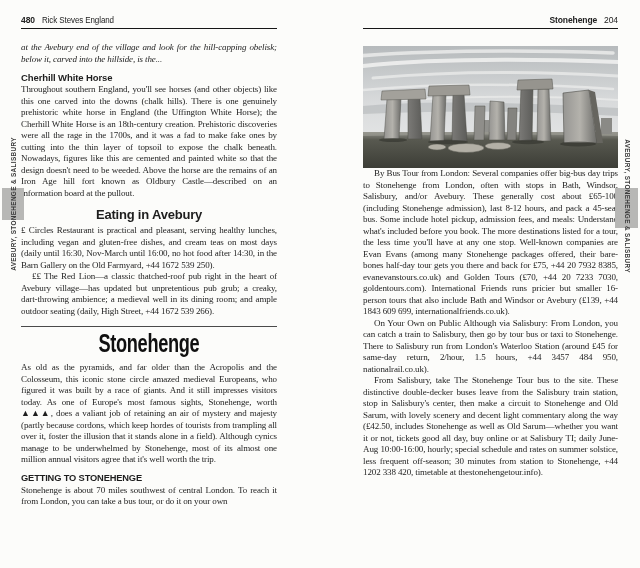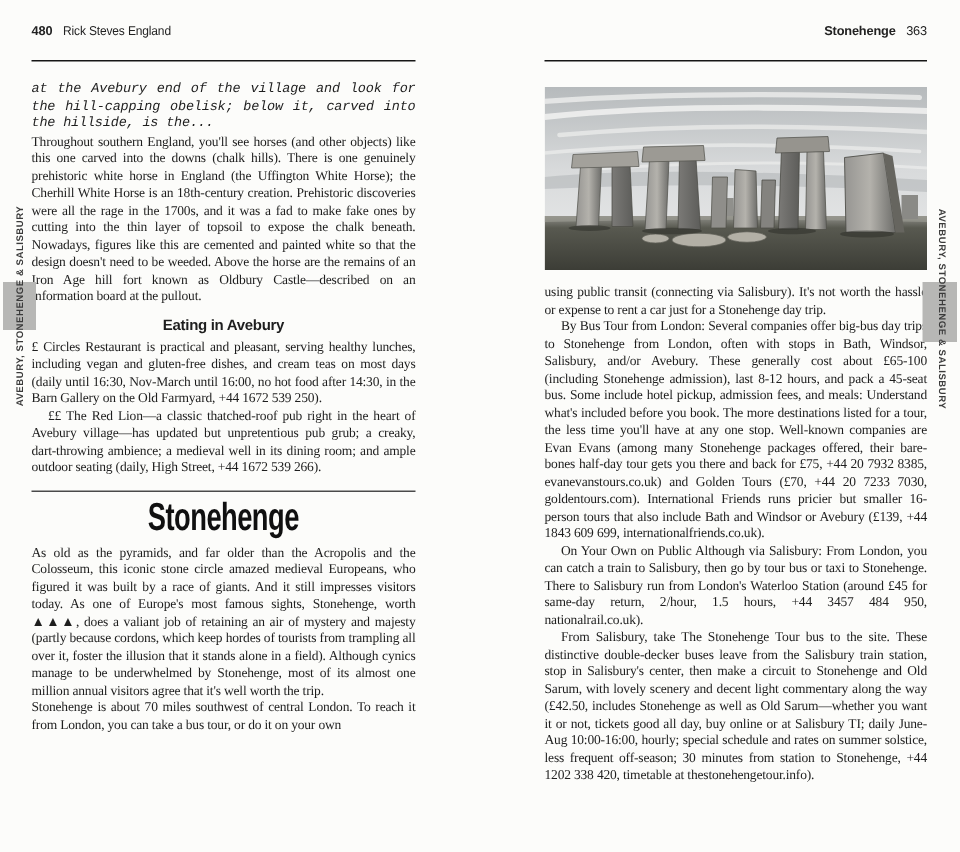--- a/index.html
+++ b/index.html
@@ -6,44 +6,44 @@
   html,body { background:#e9e9e6; }
   .spread {
     position:relative; width:640px; height:568px; background:#fcfcfa;
     overflow:hidden; font-family:"Liberation Serif", serif; color:#1e1e1e;
   }
   .page { position:absolute; top:0; }
   .page-left  { left:21px;  width:256px; }
   .page-right { left:363px; width:255px; }
 
   .pg-header {
-    margin-top:15px; padding-bottom:15px; border-bottom:1.6px solid #161616;
+    margin-top:15px; padding-bottom:3px; border-bottom:1.6px solid #161616;
     font-family:"Liberation Sans", sans-serif; font-size:8.5px; line-height:10px;
     display:flex; align-items:baseline; letter-spacing:-0.1px; color:#222;
   }
   .pg-header.right-align { justify-content:flex-end; }
   .pg-num { font-weight:bold; }
   .pg-title { margin-left:7px; transform:scaleX(0.94); transform-origin:left; }
   .pg-section { font-weight:bold; margin-right:7px; }
 
   .body-text {
     font-size:9px; line-height:11.5px; text-align:justify;
     letter-spacing:-0.12px;
   }
   .body-text .b { font-weight:normal; }
   .indent { text-indent:11px; }
 
-  .intro-italic { font-style:italic; margin-top:13px;font-family:Liberation Mono, monospace; }
+  .intro-italic { font-style:italic; margin-top:13px; }
   .sub-heading {
     font-family:"Liberation Sans", sans-serif; font-weight:bold;
     font-size:9.5px; line-height:11px; margin:7px 0 1px; letter-spacing:-0.1px;
   }
   .center-heading {
     font-family:"Liberation Sans", sans-serif; font-weight:bold;
-    font-size:10px; text-align:center; margin:8px 0 3px; letter-spacing:-0.2px;
+    font-size:13px; text-align:center; margin:8px 0 3px; letter-spacing:-0.2px;
   }
   .chapter-block { border-top:1px solid #4a4a4a; margin-top:9px; padding-top:1px; }
   .chapter-title {
     font-family:"Liberation Sans", sans-serif; font-weight:bold;
     font-size:26px; line-height:30px; text-align:center; margin-bottom:4px;
     white-space:nowrap; color:#101010;
   }
   .chapter-title > span { display:inline-block; transform:scaleX(0.70); letter-spacing:-0.5px; }
   .caps-heading {
     font-family:"Liberation Sans", sans-serif; font-weight:bold;
@@ -75,40 +75,42 @@
   <div class="sidebar-label sidebar-label-right">AVEBURY, STONEHENGE &amp; SALISBURY</div>
 
   <div class="page page-left">
     <div class="pg-header">
       <span class="pg-num">480</span>
       <span class="pg-title">Rick Steves England</span>
     </div>
 
     <div class="body-text intro-italic">at the Avebury end of the village and look for the hill-capping obelisk; below it, carved into the hillside, is the...</div>
 
+    <div class="sub-heading">Cherhill White Horse</div>
     <div class="body-text">Throughout southern England, you'll see horses (and other objects) like this one carved into the downs (chalk hills). There is one genuinely prehistoric white horse in England (the Uffington White Horse); the Cherhill White Horse is an 18th-century creation. Prehistoric discoveries were all the rage in the 1700s, and it was a fad to make fake ones by cutting into the thin layer of topsoil to expose the chalk beneath. Nowadays, figures like this are cemented and painted white so that the design doesn't need to be weeded. Above the horse are the remains of an Iron Age hill fort known as Oldbury Castle—described on an information board at the pullout.</div>
 
     <div class="center-heading">Eating in Avebury</div>
     <div class="body-text"><span class="b">£ Circles Restaurant</span><span> is practical and pleasant, serving healthy lunches, including vegan and gluten-free dishes, and cream teas on most days (daily until 16:30, Nov-March until 16:00, no hot food after 14:30, in the Barn Gallery on the Old Farmyard, +44 1672 539 250).</span></div>
     <div class="body-text indent"><span class="b">££ The Red Lion</span><span>—a classic thatched-roof pub right in the heart of Avebury village—has updated but unpretentious pub grub; a creaky, dart-throwing ambience; a medieval well in its dining room; and ample outdoor seating (daily, High Street, +44 1672 539 266).</span></div>
 
     <div class="chapter-block">
       <div class="chapter-title">
         <span>Stonehenge</span>
       </div>
     </div>
     <div class="body-text">As old as the pyramids, and far older than the Acropolis and the Colosseum, this iconic stone circle amazed medieval Europeans, who figured it was built by a race of giants. And it still impresses visitors today. As one of Europe's most famous sights, Stonehenge, worth ▲▲▲, does a valiant job of retaining an air of mystery and majesty (partly because cordons, which keep hordes of tourists from trampling all over it, foster the illusion that it stands alone in a field). Although cynics manage to be underwhelmed by Stonehenge, most of its almost one million annual visitors agree that it's well worth the trip.</div>
 
+    <div class="caps-heading">GETTING TO STONEHENGE</div>
     <div class="body-text">Stonehenge is about 70 miles southwest of central London. To reach it from London, you can take a bus tour, or do it on your own</div>
   </div>
 
   <div class="page page-right">
     <div class="pg-header right-align">
       <span class="pg-section">Stonehenge</span>
-      <span>363</span>
+      <span>204</span>
     </div>
 
     <div class="photo-frame" title="Black-and-white photo of the Stonehenge stone circle under a streaky sky">
       <svg viewBox="0 0 255 122" width="255" height="122" xmlns="http://www.w3.org/2000/svg">
         <defs>
           <linearGradient id="sky" x1="0" y1="0" x2="0" y2="1">
             <stop offset="0" stop-color="#b6babc"></stop>
             <stop offset="0.45" stop-color="#d8dadb"></stop>
             <stop offset="1" stop-color="#ebecec"></stop>
           </linearGradient>
@@ -169,19 +171,18 @@
 
         <g fill="#2e2f29" opacity="0.55">
           <ellipse cx="30" cy="94" rx="14" ry="2"></ellipse>
           <ellipse cx="85" cy="96" rx="20" ry="2.2"></ellipse>
           <ellipse cx="165" cy="96" rx="16" ry="2.2"></ellipse>
           <ellipse cx="215" cy="98" rx="18" ry="2.4"></ellipse>
         </g>
       </svg>
     </div>
 
-    <div class="body-text" style="margin-top:9px"><span>using public transit (connecting via Salisbury). It's not worth the hassle or expense to rent a car just for a Stonehenge day trip.</span></div>
     <div class="body-text indent"><span class="b">By Bus Tour from London:</span><span> Several companies offer big-bus day trips to Stonehenge from London, often with stops in Bath, Windsor, Salisbury, and/or Avebury. These generally cost about £65-100 (including Stonehenge admission), last 8-12 hours, and pack a 45-seat bus. Some include hotel pickup, admission fees, and meals: Understand what's included before you book. The more destinations listed for a tour, the less time you'll have at any one stop. Well-known companies are </span><span class="b">Evan Evans</span><span> (among many Stonehenge packages offered, their bare-bones half-day tour gets you there and back for £75, +44 20 7932 8385, evanevanstours.co.uk) and </span><span class="b">Golden Tours</span><span> (£70, +44 20 7233 7030, goldentours.com). </span><span class="b">International Friends</span><span> runs pricier but smaller 16-person tours that also include Bath and Windsor or Avebury (£139, +44 1843 609 699, internationalfriends.co.uk).</span></div>
     <div class="body-text indent"><span class="b">On Your Own on Public Although via Salisbury:</span><span> From London, you can catch a train to Salisbury, then go by tour bus or taxi to Stonehenge. </span><span class="b">There</span><span> to Salisbury run from London's Waterloo Station (around £45 for same-day return, 2/hour, 1.5 hours, +44 3457 484 950, nationalrail.co.uk).</span></div>
     <div class="body-text indent"><span>From Salisbury, take </span><span class="b">The Stonehenge Tour bus</span><span> to the site. These distinctive double-decker buses leave from the Salisbury train station, stop in Salisbury's center, then make a circuit to Stonehenge and Old Sarum, with lovely scenery and decent light commentary along the way (£42.50, includes Stonehenge as well as Old Sarum—whether you want it or not, tickets good all day, buy online or at Salisbury TI; daily June-Aug 10:00-16:00, hourly; special schedule and rates on summer solstice, less frequent off-season; 30 minutes from station to Stonehenge, +44 1202 338 420, timetable at thestonehengetour.info).</span></div>
   </div>
 
 </div>
 
 </body></html>

